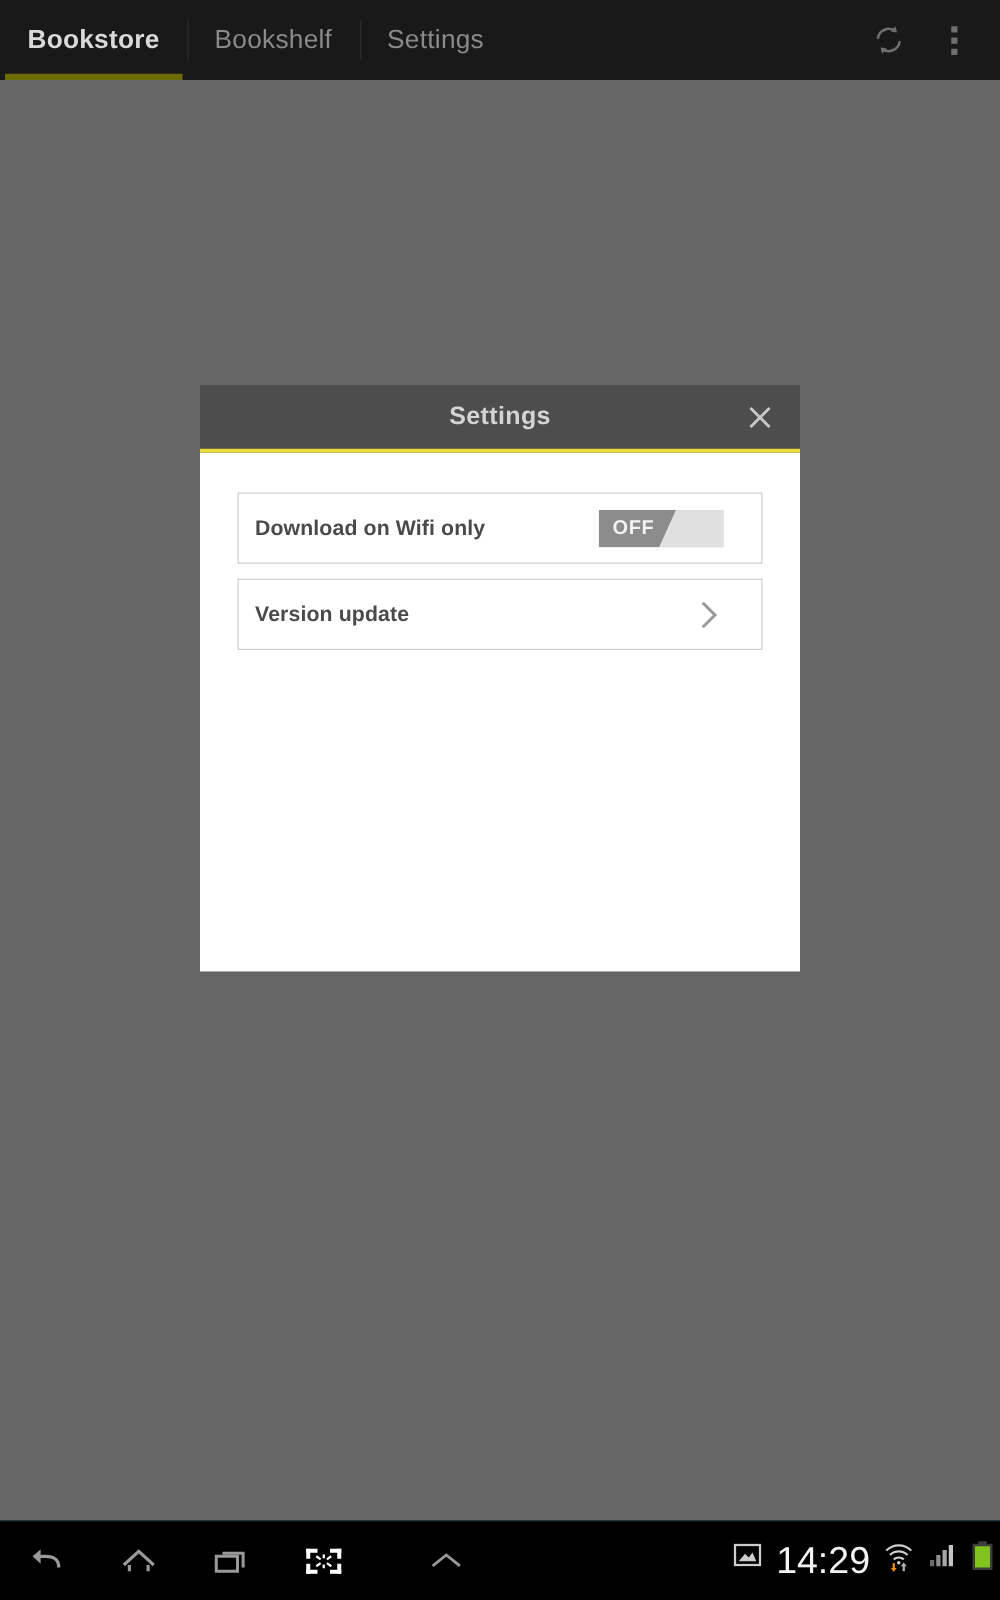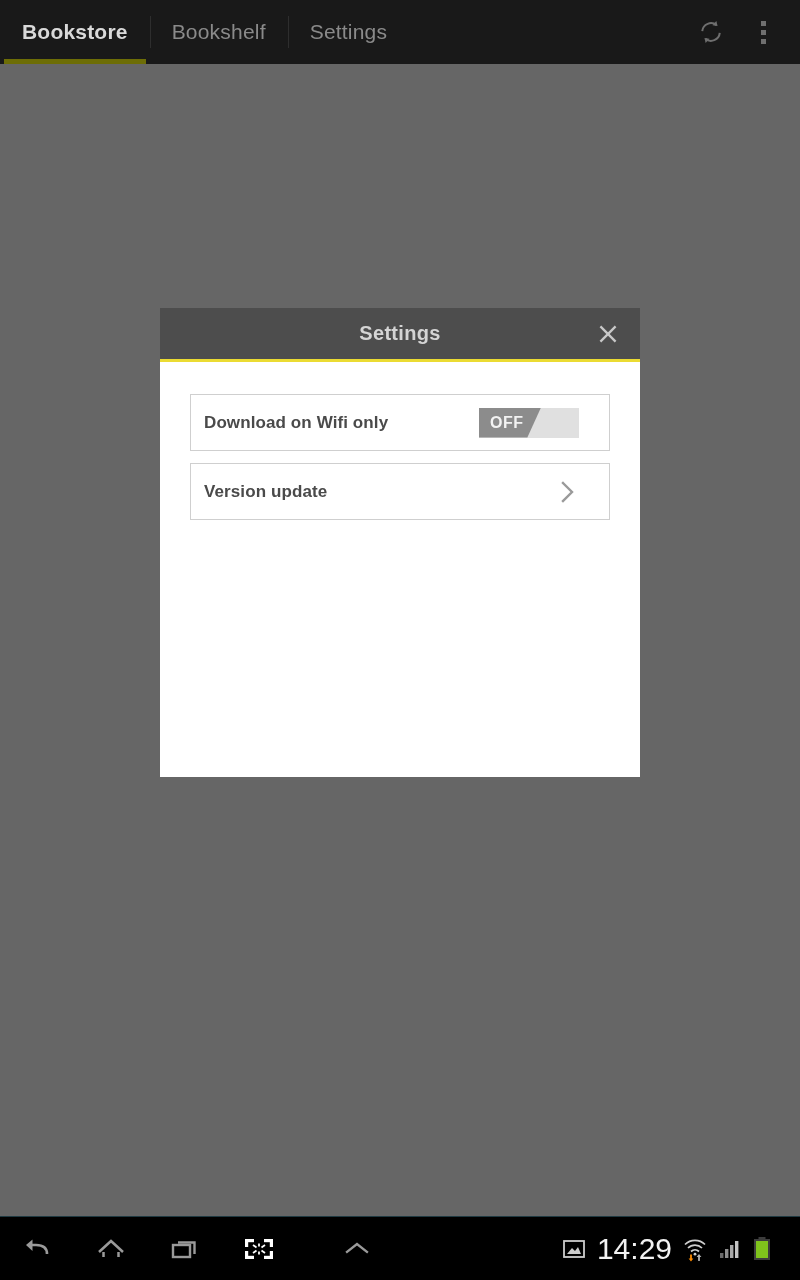--- a/index.html
+++ b/index.html
@@ -138,22 +138,22 @@
   }
   .nav-left { display:flex; align-items:center; }
   .nav-btn {
     width:74px; height:64px;
     display:flex; align-items:center; justify-content:center;
     cursor:pointer;
   }
   .nav-spacer { width:24px; }
   .statusbar {
     margin-left:auto;
-    display:flex; align-items:center; gap:10px;
-    padding-right:28px;
+    display:flex; align-items:flex-start; gap:10px;
+    padding-right:4px;
   }
   .clock {
     font-size:30px; color:#f2f2f2; font-weight:normal;
     letter-spacing:0px;
   }
   .sb-icon { display:flex; align-items:center; justify-content:center; }
 </style>
 </head>
 <body>
 

